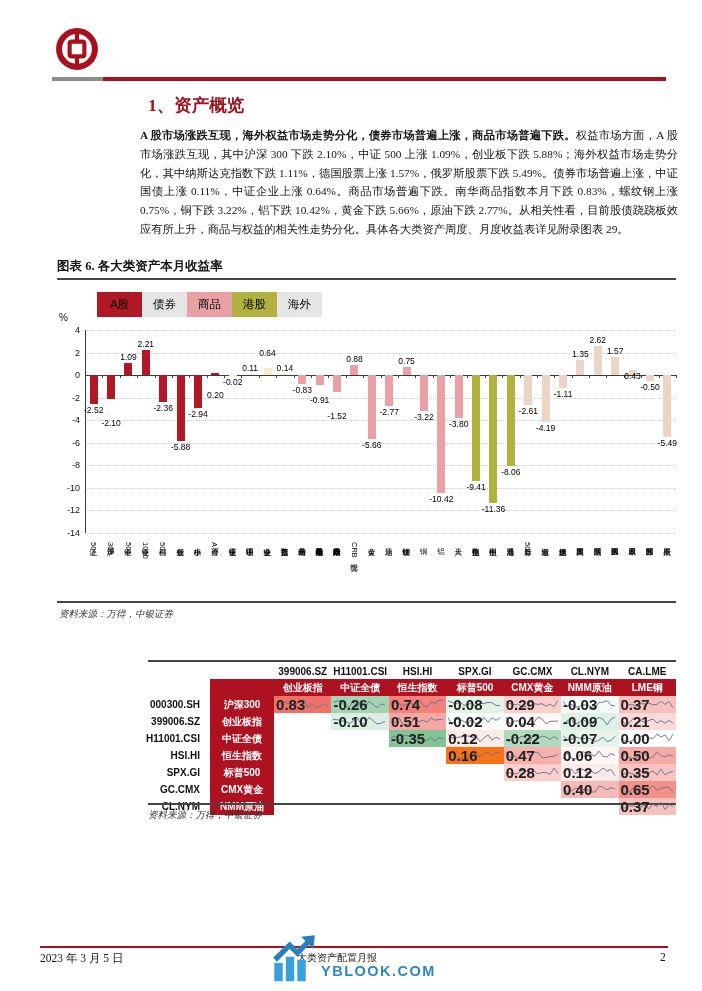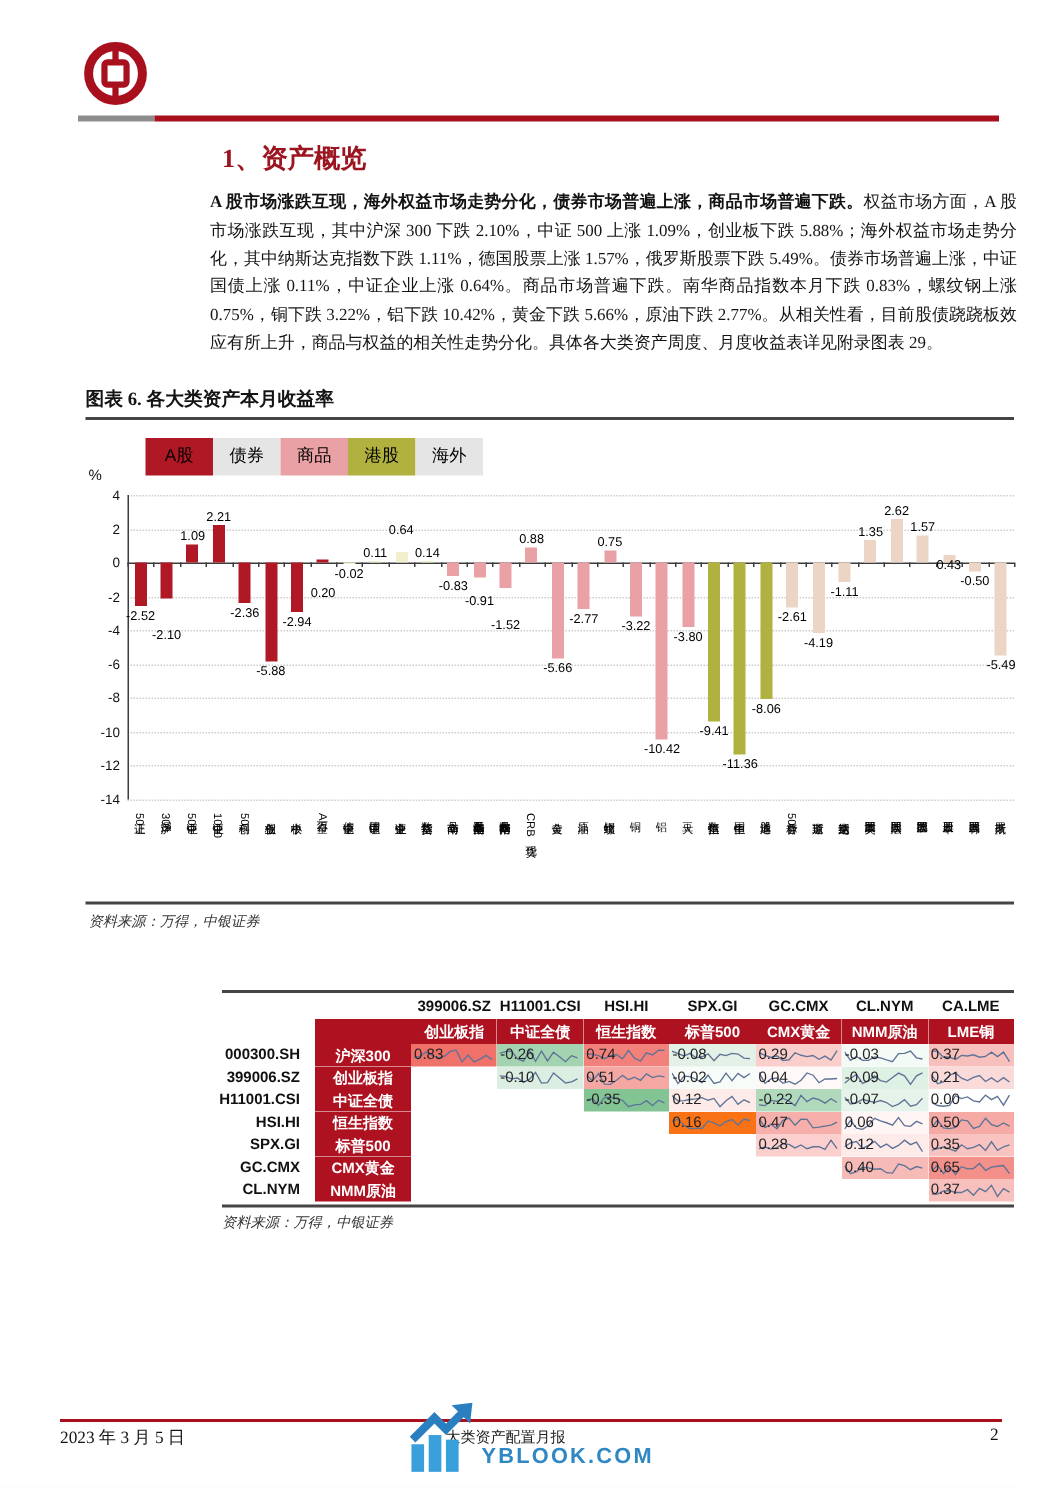--- a/index.html
+++ b/index.html
@@ -30,21 +30,21 @@
   .xtick{position:absolute;width:1px;height:3px;background:#3c3c3c}
   .xlabel{position:absolute;top:212px;writing-mode:vertical-rl;font-size:7.5px;line-height:1.15;color:#000;height:66px}
   
   table.corr{border-collapse:collapse;table-layout:fixed;width:540px}
   .corr th,.corr td{padding:0;height:15px;font-size:9.5px;overflow:hidden;white-space:nowrap;font-weight:normal}
   .corr .col-code{font-weight:bold;font-size:10px;text-align:center;height:13px;color:#111}
   .corr .col-name{background:#ae1220;color:#fff;font-weight:bold;text-align:center;height:17px;font-size:10px}
   .corr .name-red{background:#ae1220;height:17px}
   .corr .row-code{font-weight:bold;text-align:right;padding-right:10px;font-size:10px;color:#111}
   .corr .row-name{background:#ae1220;color:#fff;font-weight:bold;text-align:center;font-size:10px}
-  .corr td.cell{position:relative;font-weight:normal;color:#222;font-size:10px}
+  .corr td.cell{position:relative;font-weight:bold;color:#222;font-size:15px}
   .corr td.cell span{position:relative;z-index:2;padding-left:2px}
   .spark{position:absolute;left:2px;top:1.5px;z-index:1}
   
   .foot-date{font-family:"Liberation Serif","DejaVu Serif",serif;font-size:11.5px;color:#141414}
   .foot-center{font-family:"Liberation Serif","DejaVu Serif",serif;font-size:10px;color:#222;z-index:1}
   .wm{z-index:3}
   .wm-name{font-family:"Liberation Serif","DejaVu Serif",serif;font-weight:bold;font-size:27px;color:#36465f;letter-spacing:2px}
   .wm-url{font-weight:bold;font-size:14.5px;color:#2f87c3;letter-spacing:1.5px}
 </style>
 </head>

